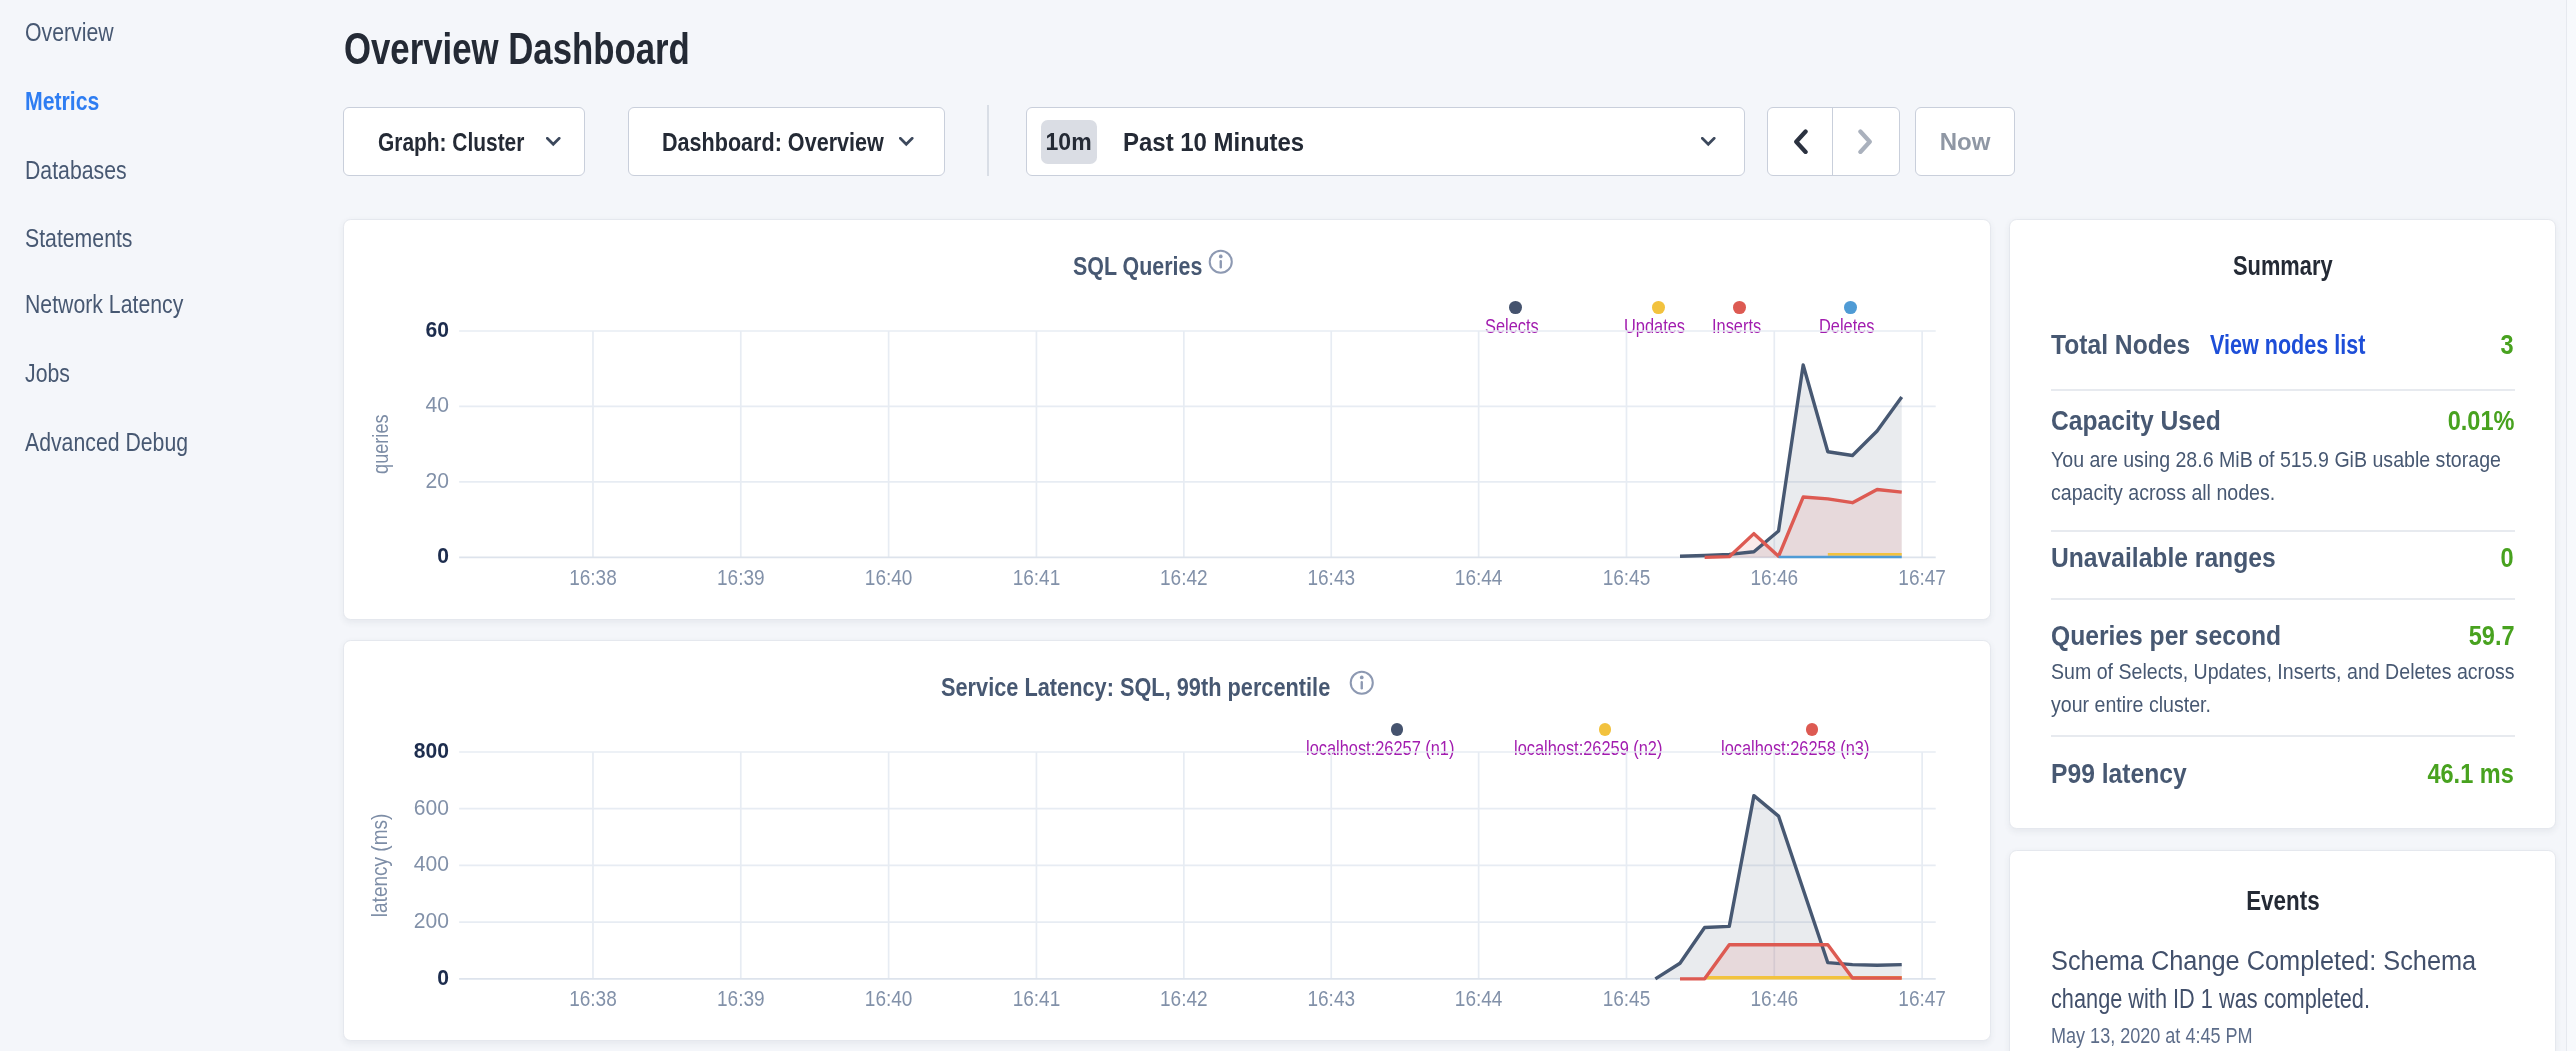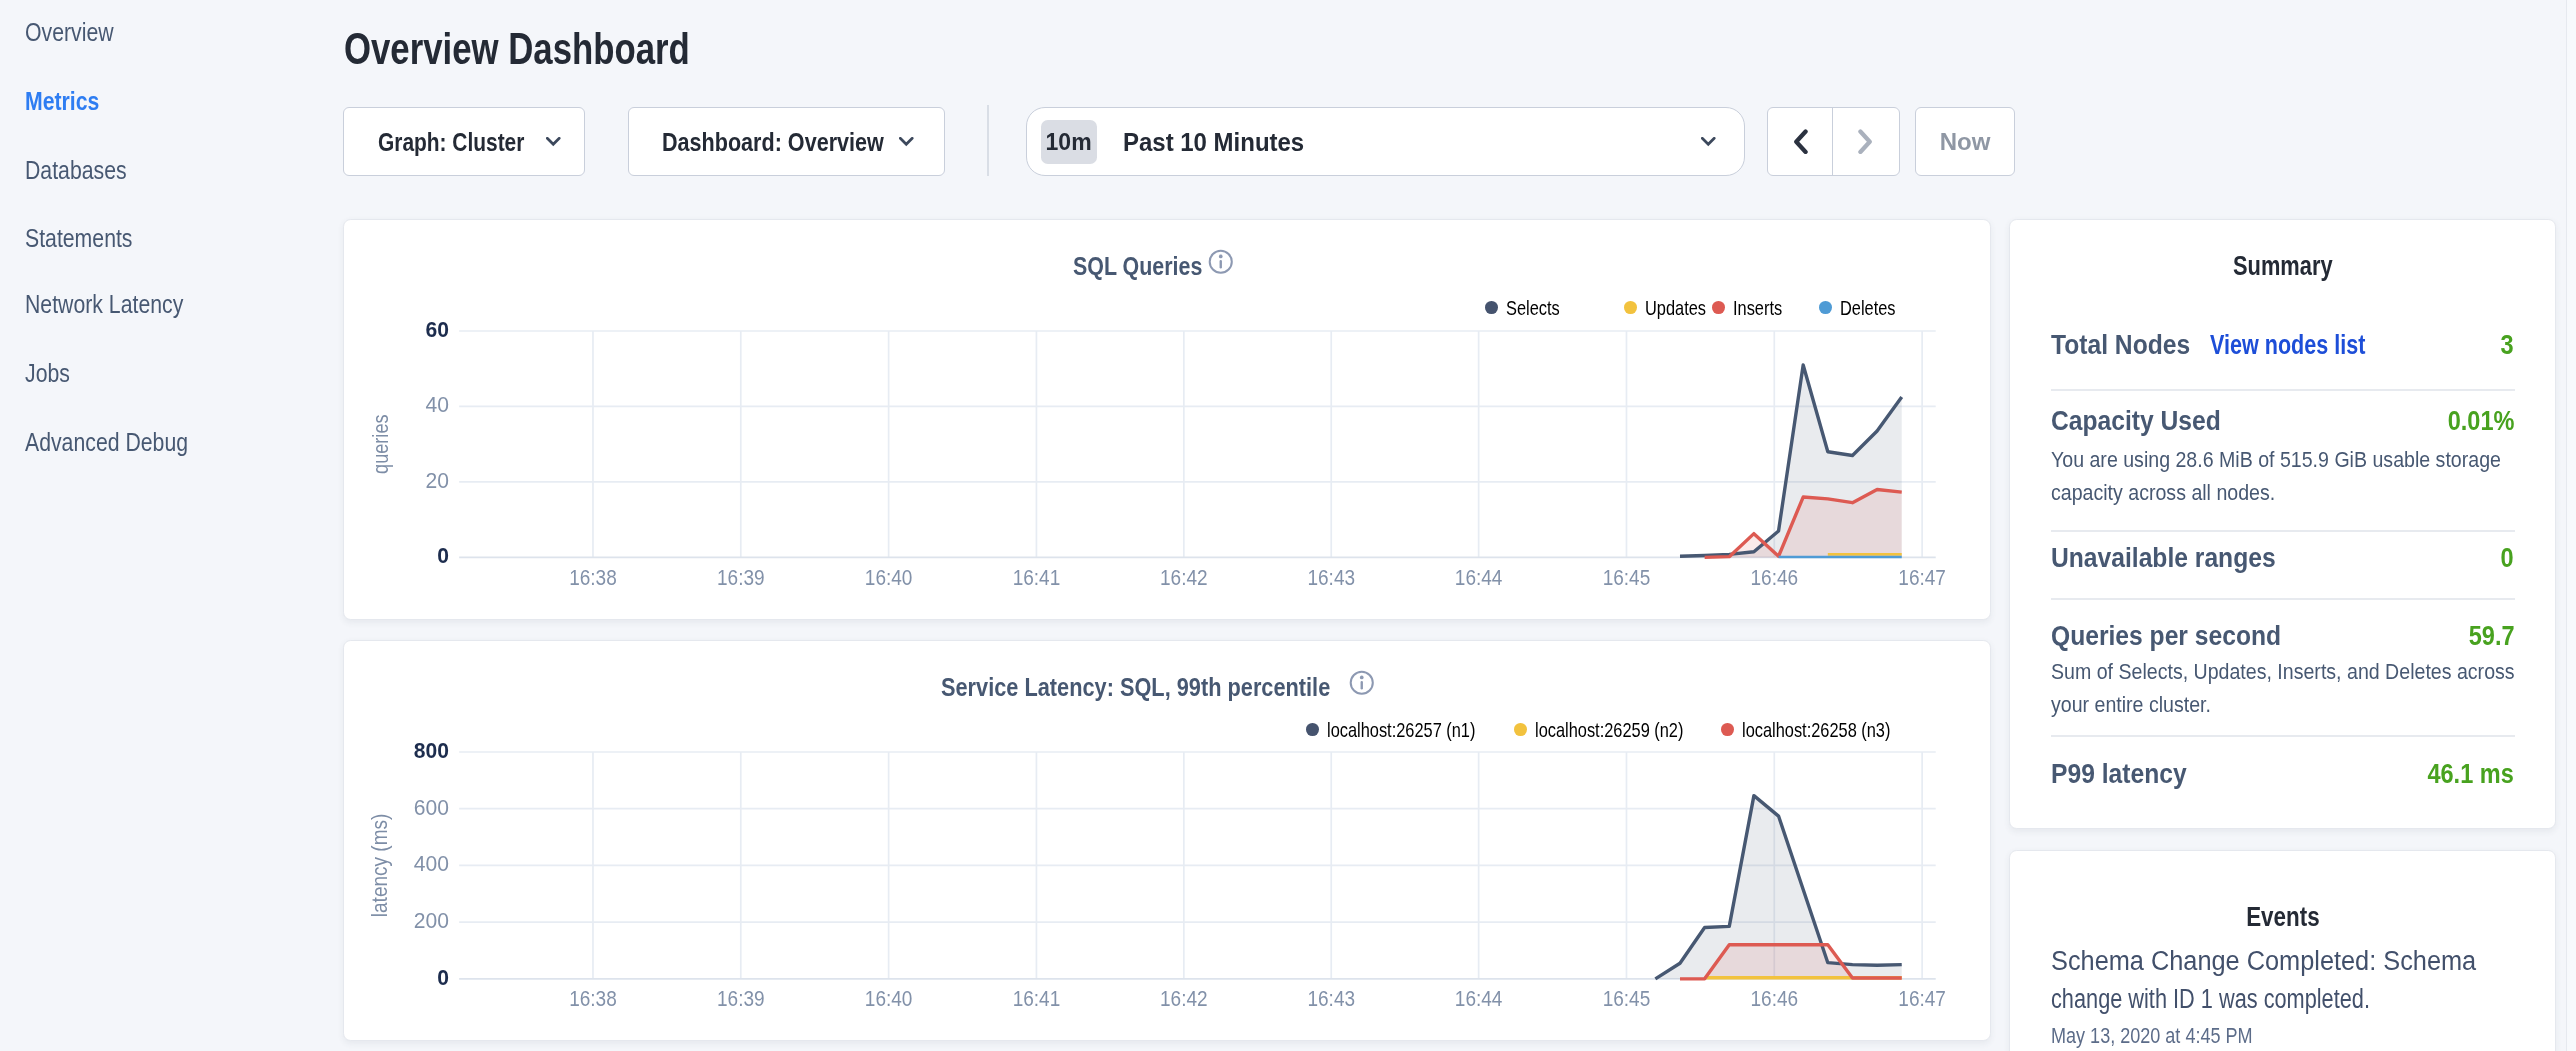--- a/index.html
+++ b/index.html
@@ -22,21 +22,21 @@
 .ctl { position:absolute; top:107px; height:69px; background:#fff; border:1.7px solid #c9cfdb; border-radius:6px; }
 .ctl-text { position:absolute; top:50%; font-size:25.5px; font-weight:bold; color:#242a35; white-space:nowrap; transform-origin:left center; }
 .chev { position:absolute; top:50%; margin-top:-4.3px; }
 .divider { position:absolute; left:987px; top:105px; width:1.7px; height:71px; background:#d9dee6; }
 .pill { position:absolute; left:13.6px; top:50%; transform:translateY(-50%); background:#dadde4; border-radius:6.8px; width:56px; height:44px; text-align:center; line-height:44px; font-size:23px; font-weight:bold; color:#242a35; }
 
 
 .card { position:absolute; background:#fff; border:1.7px solid #e5e8ee; border-radius:7.7px; box-shadow:0 2.6px 6px rgba(60,70,90,.07); }
 .chart-title { position:absolute; top:32px; font-size:25.5px; font-weight:bold; color:#475872; white-space:nowrap; transform-origin:left center; }
 .info { position:absolute; top:29px; }
-.litem { position:absolute; display:flex; align-items:center; height:13.6px; font-size:21px; color:#000000; }
+.litem { position:absolute; display:flex; align-items:center; height:13.6px; font-size:21px; color:#a21caf;flex-direction:column; }
 .litem .dot { width:12.8px; height:12.8px; border-radius:50%; margin-right:8.5px; flex:none; }
 .litem .sx { transform:scaleX(0.78); }
 
 
 .panel-head { position:absolute; left:0; right:0; text-align:center; font-size:28px; font-weight:bold; color:#242a35; }
 .panel-head .sx { transform-origin:center; transform:scaleX(0.78); }
 .srow { position:absolute; left:41px; right:41px; }
 .slabel { font-size:28px; font-weight:bold; color:#475872; white-space:nowrap; }
 .slabel .sx { transform:scaleX(0.88); }
 .svalue { position:absolute; right:0; top:0; font-size:28px; font-weight:bold; color:#48a21f; white-space:nowrap; }
@@ -68,21 +68,21 @@
       <path d="M1.5 1.5 L8.5 8.5 L15.5 1.5" stroke="#3c485c" stroke-width="3.2" fill="none" stroke-linecap="round"></path>
     </svg>
 </div>
 <div class="ctl" style="left:628px; width:317px;">
   <span class="ctl-text" style="left:33px; transform:translateY(-50%) scaleX(0.846);">Dashboard: Overview</span>
   <svg class="chev" style="left:270px;" width="14.5" height="9.4" viewBox="0 0 17 11">
       <path d="M1.5 1.5 L8.5 8.5 L15.5 1.5" stroke="#3c485c" stroke-width="3.2" fill="none" stroke-linecap="round"></path>
     </svg>
 </div>
 <div class="divider"></div>
-<div class="ctl" style="left:1026px; width:719px;border-radius:19px;">
+<div class="ctl" style="left:1026px; width:719px;">
   <span class="pill">10m</span>
   <span class="ctl-text" style="left:96px; transform:translateY(-50%) scaleX(0.94);">Past 10 Minutes</span>
   <svg class="chev" style="left:674px;" width="14.5" height="9.4" viewBox="0 0 17 11">
       <path d="M1.5 1.5 L8.5 8.5 L15.5 1.5" stroke="#3c485c" stroke-width="3.2" fill="none" stroke-linecap="round"></path>
     </svg>
 </div>
 <div class="ctl" style="left:1767px; width:133px; display:flex;">
   <div style="width:65px; height:100%; display:flex; align-items:center; justify-content:center; border-right:1.7px solid #c9cfdb;">
     <svg width="17" height="25.5" viewBox="0 0 20 30">
         <path d="M16 3 L5 15 L16 27" stroke="#2b3240" stroke-width="5" fill="none" stroke-linecap="round" stroke-linejoin="round"></path>
@@ -228,17 +228,17 @@
   <div class="ssep" style="top:310px;"></div>
   <div class="srow" style="top:322px;"><span class="slabel"><span class="sx">Unavailable ranges</span></span><span class="svalue"><span class="sx">0</span></span></div>
   <div class="ssep" style="top:378px;"></div>
   <div class="srow" style="top:400px;"><span class="slabel"><span class="sx">Queries per second</span></span><span class="svalue"><span class="sx">59.7</span></span></div>
   <div class="sdesc" style="top:435px;"><span class="sx">Sum of Selects, Updates, Inserts, and Deletes across</span><br><span class="sx">your entire cluster.</span></div>
   <div class="ssep" style="top:515px;"></div>
   <div class="srow" style="top:538px;"><span class="slabel"><span class="sx">P99 latency</span></span><span class="svalue"><span class="sx">46.1 ms</span></span></div>
 </div>
 
 <div class="card" style="left:2009px; top:850px; width:547px; height:221px;">
-  <div class="panel-head" style="top:34px;margin-top:16px;"><span class="sx" style="transform:scaleX(0.80);">Events</span></div>
+  <div class="panel-head" style="top:34px;"><span class="sx" style="transform:scaleX(0.80);">Events</span></div>
   <div class="sdesc" style="top:91px; font-size:27px; color:#42506b; line-height:38px;"><span class="sx" style="transform:scaleX(0.938);">Schema Change Completed: Schema</span><br><span class="sx" style="transform:scaleX(0.805);">change with ID 1 was completed.</span></div>
   <div class="sdesc" style="top:168px; color:#5c6c89;"><span class="sx" style="transform:scaleX(0.82);">May 13, 2020 at 4:45 PM</span></div>
 </div>
 
 
 </body></html>

